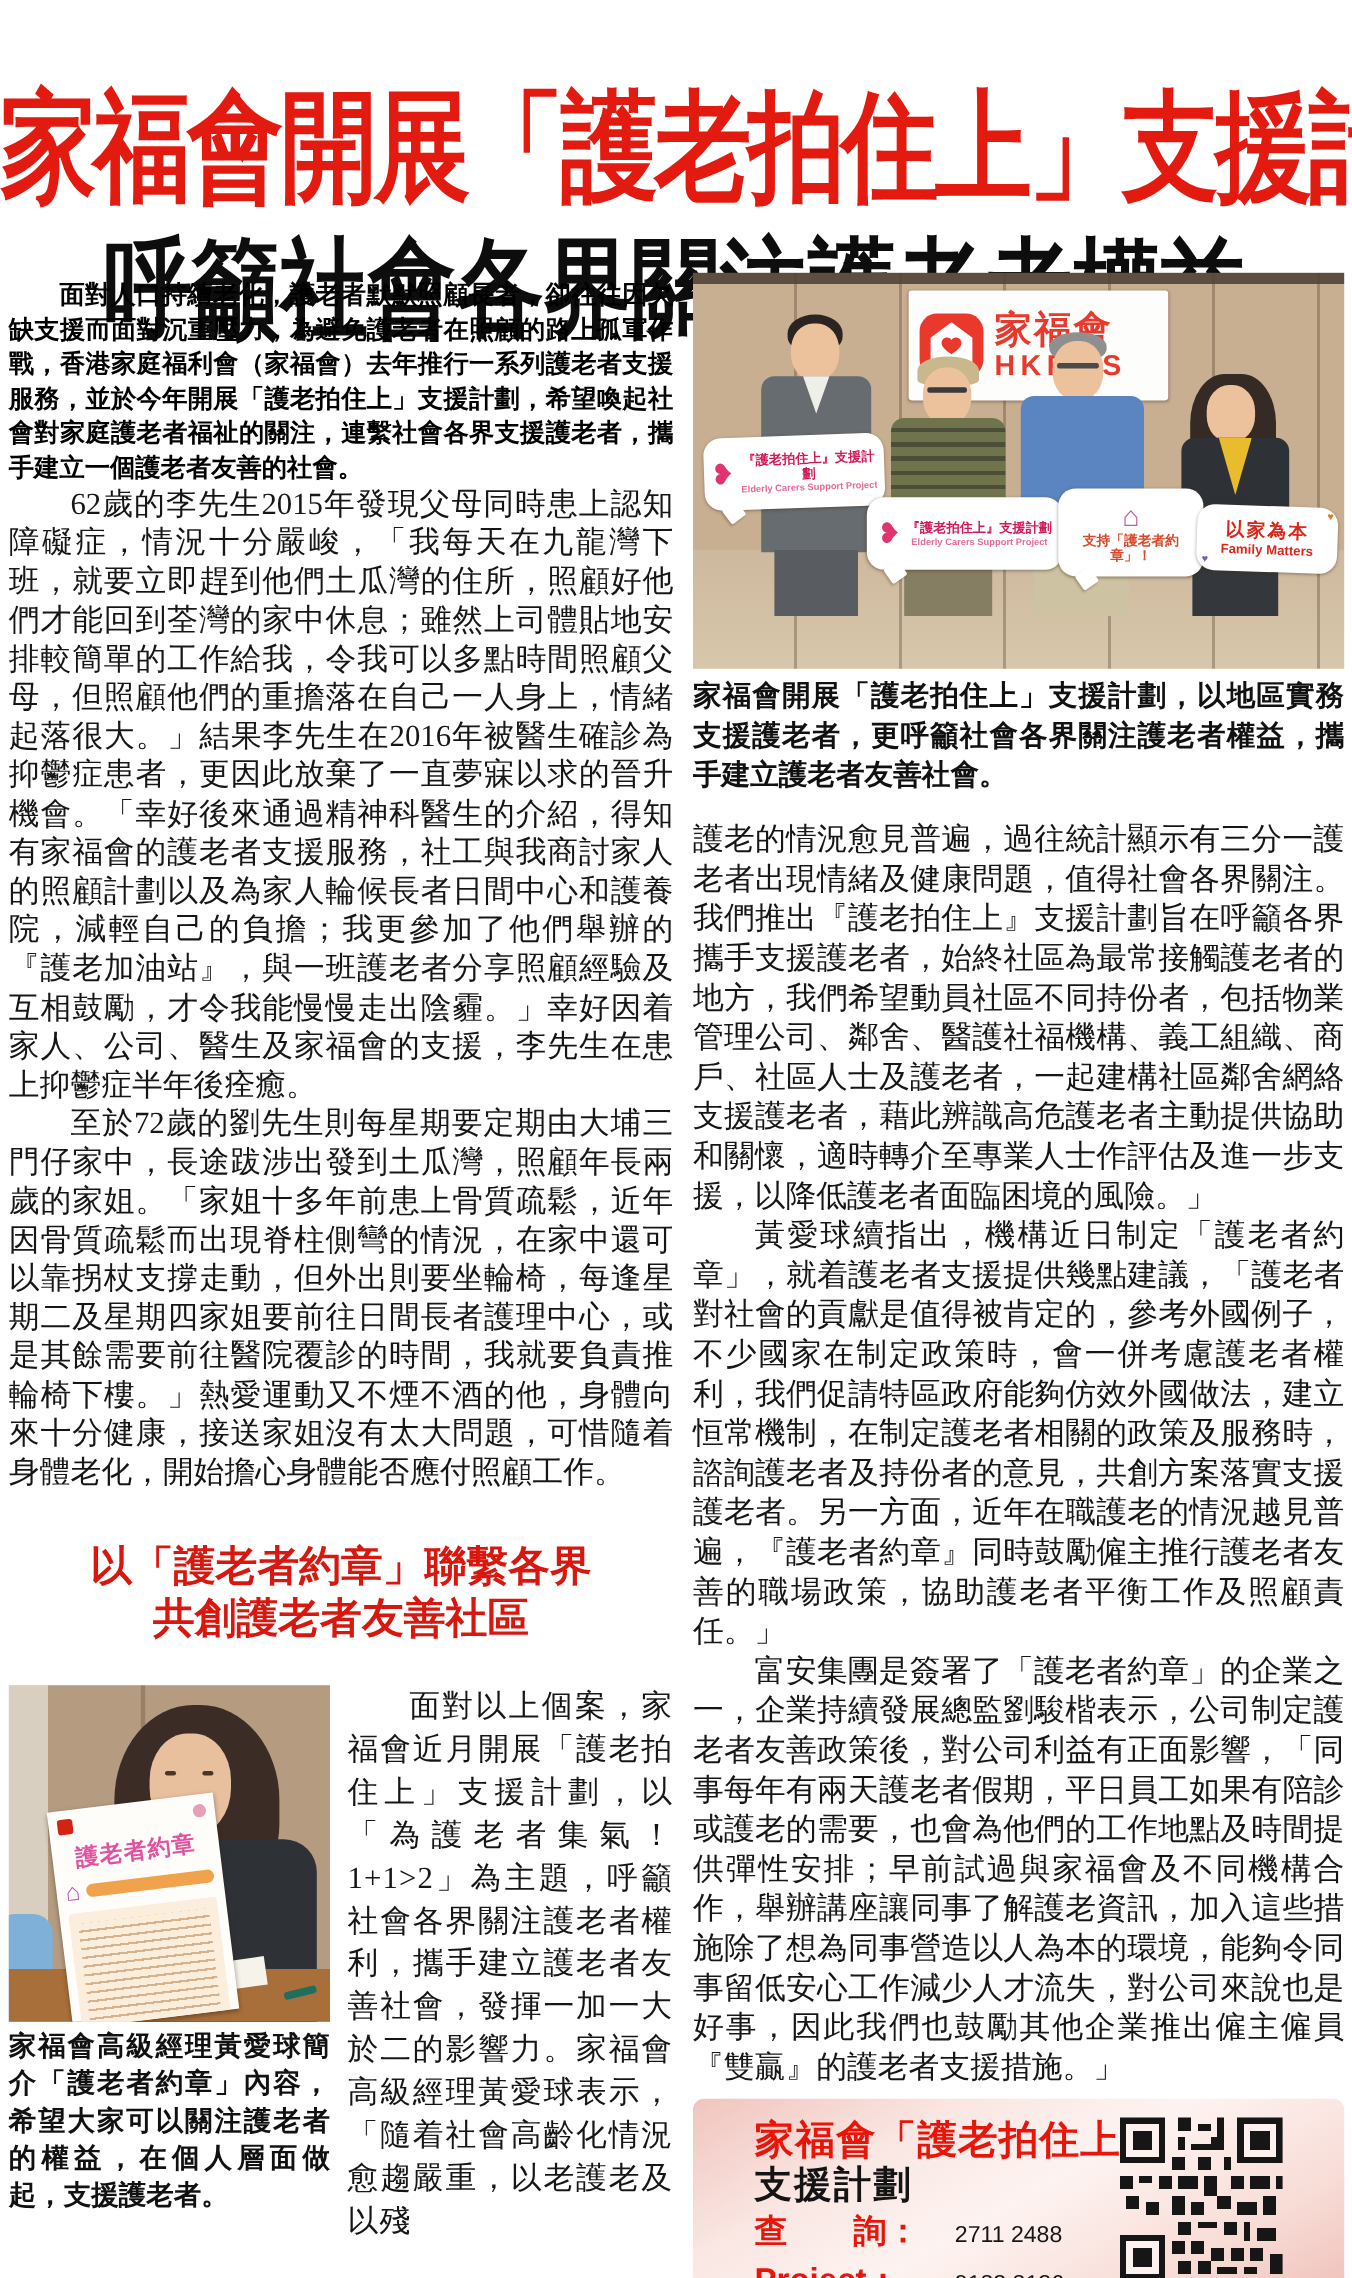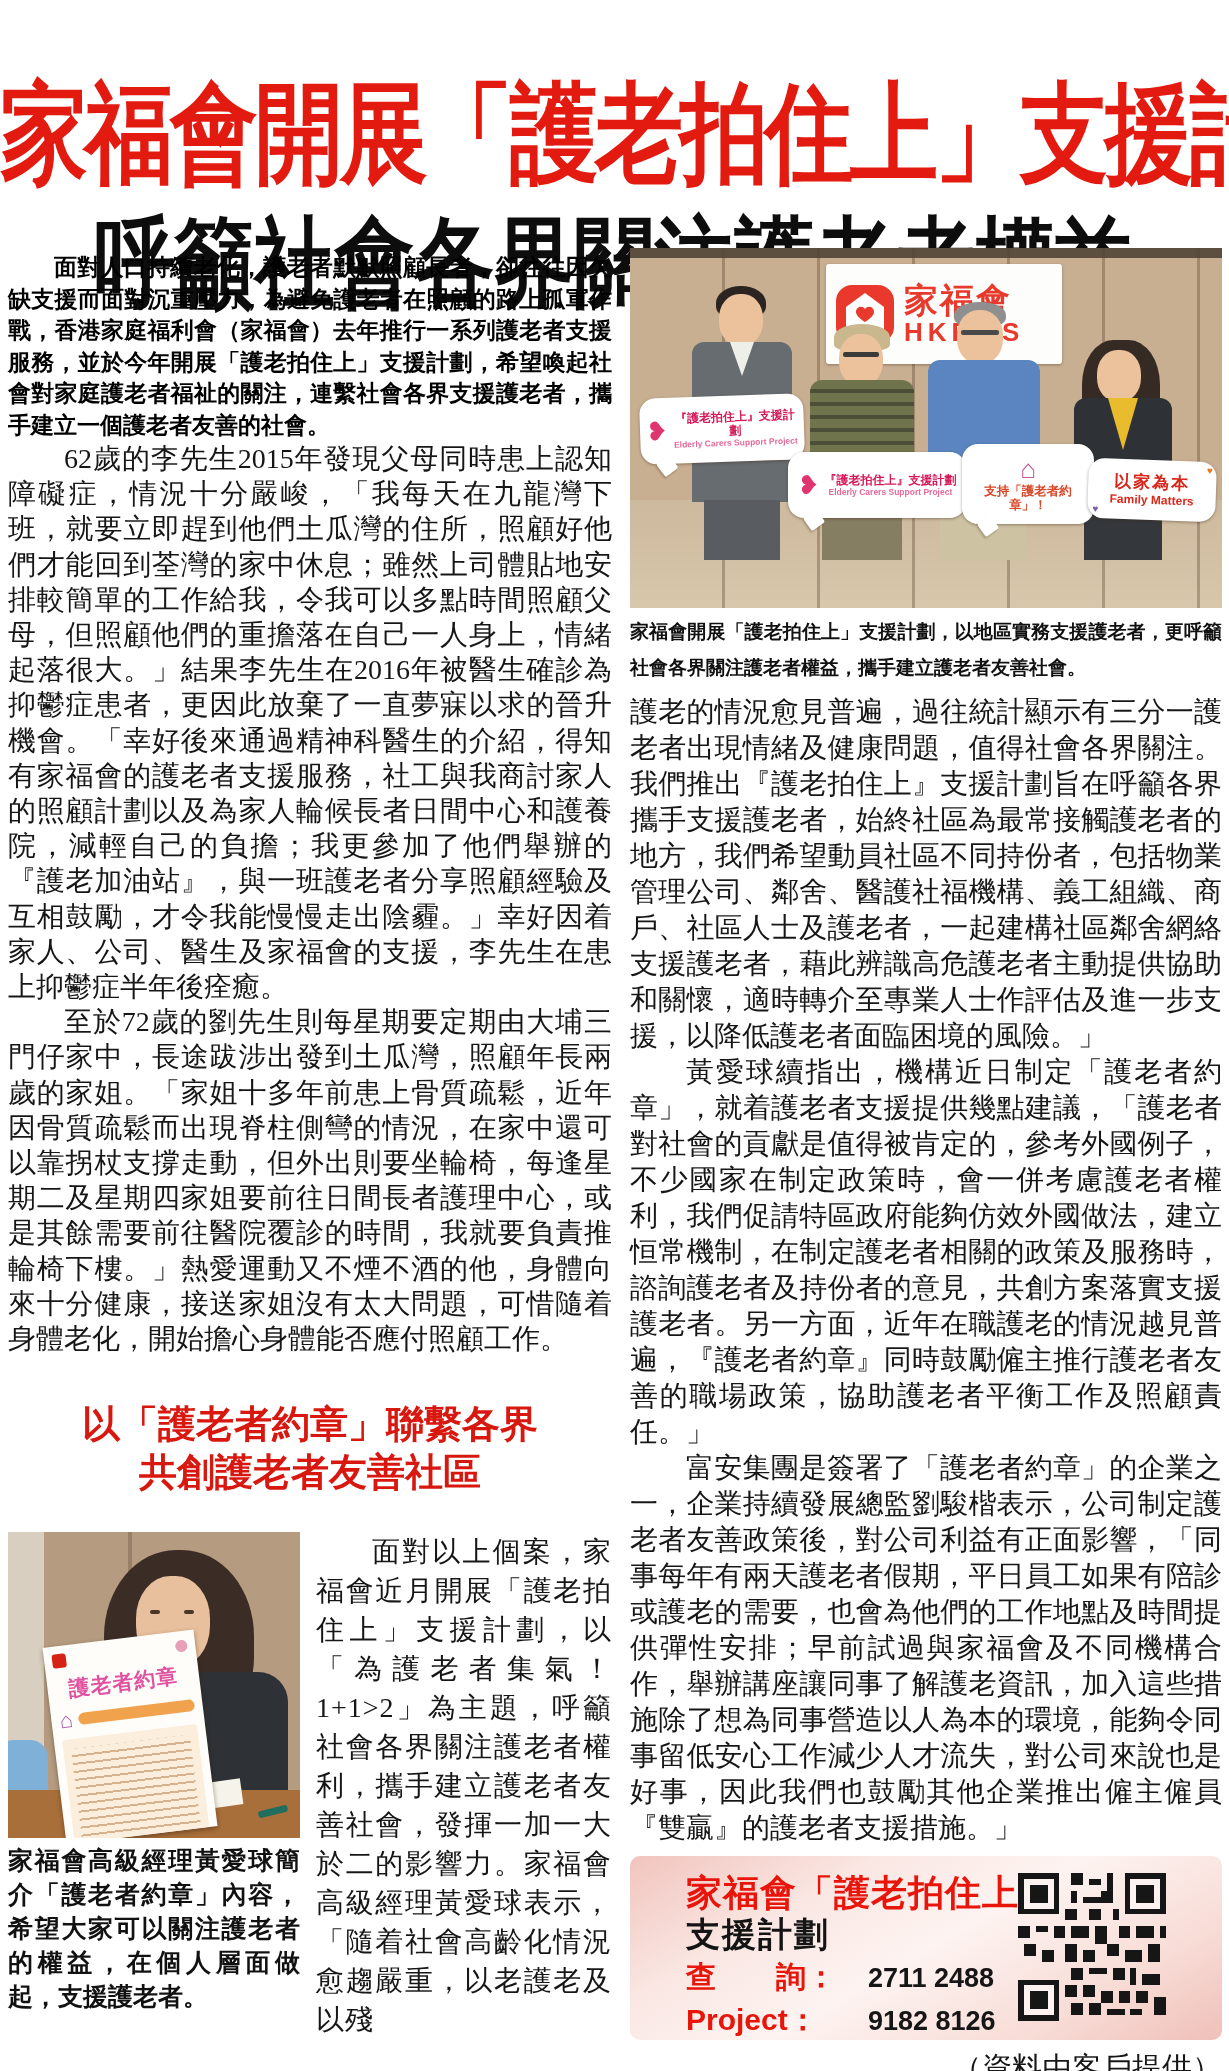--- a/index.html
+++ b/index.html
@@ -23,24 +23,24 @@
   .bodyp{font-size:28px;line-height:35.2px;text-align:justify;text-indent:2em;color:#161616;}
   .sec-head{margin-top:44px;text-align:center;color:#d8170f;font-weight:700;font-size:38px;line-height:48px;}
   .bottom-flex{display:flex;margin-top:36px;}
   .photo2wrap{width:292px;flex:0 0 292px;}
   .caption2{font-family:Liberation Serif, serif;font-weight:700;
     font-size:25px;line-height:34px;margin-top:6px;text-align:justify;color:#111;}
   .narrowcol{flex:1;padding-left:16px;font-size:28px;line-height:39px;text-align:justify;
     text-justify:inter-character;letter-spacing:1px;text-indent:2em;color:#161616;}
 
   .caption1{font-family:"Liberation Sans","DejaVu Sans",sans-serif;font-weight:700;
-    font-size:19px;line-height:36px;margin-top:6px;text-align:justify;color:#111;}
+    font-size:26px;line-height:36px;margin-top:6px;text-align:justify;color:#111;}
   .rp{font-size:28px;line-height:36px;text-align:justify;text-indent:2em;color:#161616;}
   .rp.noindent{text-indent:0;}
-  .rp.first{margin-top:8px;}
+  .rp.first{margin-top:24px;}
 
   
   .photo1{position:relative;width:592px;height:360px;overflow:hidden;background:
      linear-gradient(180deg,#5d4f40 0 10px,#c9af92 10px 70%,#cdb99d 70%,#d8c7ab 100%);}
   .photo1 .seams{position:absolute;inset:0;background:
      repeating-linear-gradient(90deg,transparent 0 92px,rgba(84,64,45,.35) 92px 95px);}
   .logo-board{position:absolute;left:196px;top:16px;width:236px;height:100px;background:#fdfdfb;
      border-radius:3px;box-shadow:0 1px 3px rgba(60,40,20,.4);display:flex;align-items:center;padding:0 8px;box-sizing:border-box;}
   .logo-txt{margin-left:8px;font-family:"Liberation Sans","DejaVu Sans",sans-serif;color:#e8392c;}
   .logo-cn{font-weight:900;font-size:34px;line-height:36px;letter-spacing:2px;}
@@ -125,21 +125,21 @@
   .ph2-pen{position:absolute;left:250px;top:276px;width:30px;height:7px;background:#1f6e5e;border-radius:3px;transform:rotate(-14deg);}
 
   
   .infobox{position:relative;margin-top:10px;height:184px;border-radius:10px;
      background:linear-gradient(150deg,#f1c4be 0%,#fae7e3 28%,#fdf3f1 50%,#f8dcd6 78%,#efc0b9 100%);
      font-family:"Liberation Sans","DejaVu Sans",sans-serif;padding:16px 0 0 56px;box-sizing:border-box;}
   .ib-title{color:#e8150b;font-weight:900;font-size:36px;line-height:42px;letter-spacing:1px;}
   .ib-sub{color:#141414;font-weight:900;font-size:34px;line-height:40px;letter-spacing:2px;}
   .ib-line{margin-top:4px;font-size:30px;line-height:38px;}
   .ib-label{color:#e8150b;font-weight:900;display:inline-block;min-width:182px;}
-  .ib-num{color:#161616;font-weight:700;font-size:27px;text-align:right;}
+  .ib-num{color:#161616;font-weight:400;font-size:21px;text-align:right;}
   .qr{position:absolute;right:56px;top:17px;width:148px;height:148px;}
   .credit{margin-top:8px;text-align:right;font-size:30px;color:#161616;}
 </style>
 </head>
 <body>
 
 <div class="page">
 
   <h1 class="headline">家福會開展「護老拍住上」支援計劃</h1>
   <h2 class="subheadline">呼籲社會各界關注護老者權益</h2>

